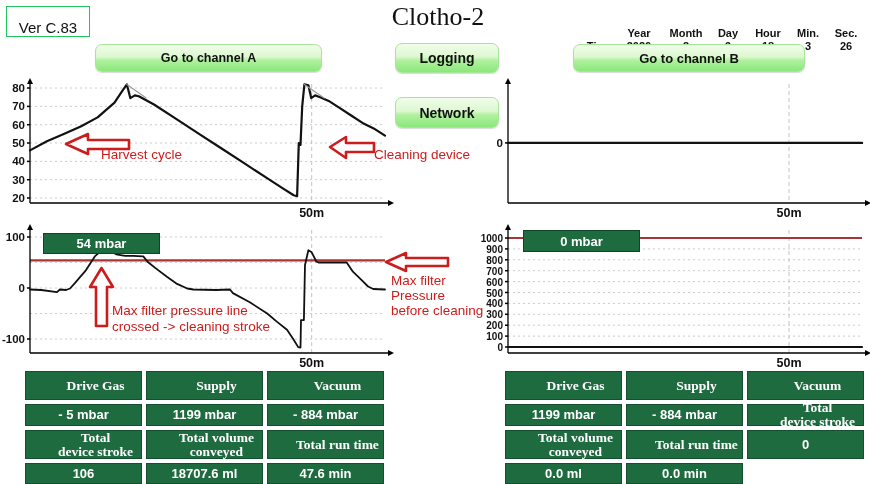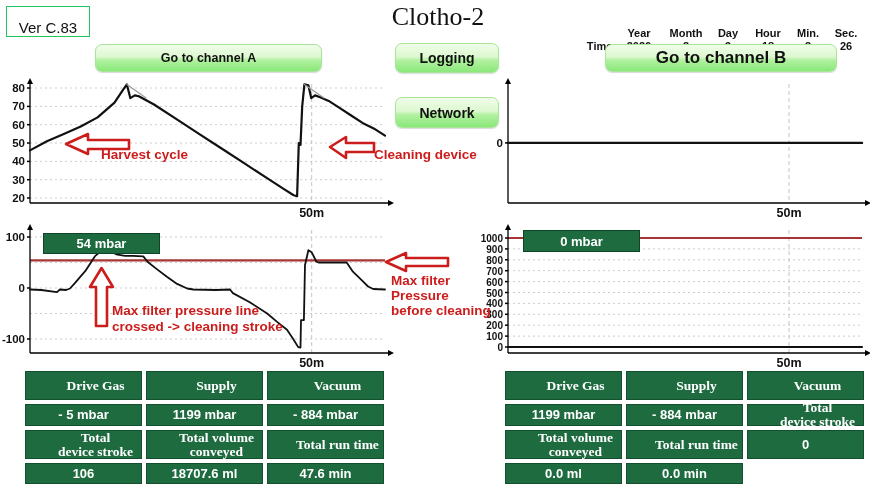--- a/index.html
+++ b/index.html
@@ -18,35 +18,35 @@
               grid-template-columns:46px 46px 48px 36px 44px 36px 40px;
               font-size:11px;font-weight:bold;color:#111;line-height:12px;row-gap:1px;margin-top:24px;}
   .time-panel div{text-align:center;}
   .t-lab{text-align:right !important;}
   
   .gbtn{display:flex;align-items:center;justify-content:center;
         background:linear-gradient(180deg,#f0fdea 0%,#ddf8d0 45%,#b2f1a0 58%,#8ae87a 100%);
         border:1px solid #a9e49b;border-radius:7px;
         font-weight:bold;color:#111;cursor:pointer;box-shadow:0 1px 1px rgba(0,0,0,.15);}
   .btn-a{left:95px;top:44px;width:225px;height:26px;font-size:12.5px;}
-  .btn-b{left:605px;top:44px;width:230px;height:26px;font-size:17px;}
+  .btn-b{left:573px;top:44px;width:230px;height:26px;font-size:13px;}
   .btn-log{left:395px;top:43px;width:102px;height:28px;font-size:14px;}
   .btn-net{left:395px;top:97px;width:102px;height:29px;font-size:14px;}
   
   svg.chart{position:absolute;overflow:visible;}
   .tick{font:bold 11.5px "Liberation Sans",sans-serif;fill:#111;}
   .xlab{font:bold 12.5px "Liberation Sans",sans-serif;fill:#111;}
   
   .badge{background:#1e6b40;border:1px solid #0e4527;color:#fff;
          display:flex;align-items:center;justify-content:center;
          font-weight:bold;font-size:13px;}
   .badge-a{left:43px;top:233px;width:115px;height:19px;}
   .badge-b{left:523px;top:230px;width:115px;height:20px;}
   
-  .red-note{color:#cc1d1d;font-weight:bold;font-size:13.5px;line-height:16px;white-space:nowrap;}
+  .red-note{color:#cc1d1d;font-weight:normal;font-size:13.5px;line-height:16px;white-space:nowrap;}
   .note-harvest{left:101px;top:147px;}
   .note-cleaning{left:374px;top:147px;}
   .note-crossed{left:112px;top:303px;}
   .note-side{left:391px;top:273px;line-height:15px;}
   .rarrow{position:absolute;}
   
   .vtable{display:grid;grid-template-columns:117px 117px 117px;
           grid-template-rows:29px 22px 29px 21px;gap:4px;}
   .tbl-a{left:25px;top:371px;}
   .tbl-b{left:505px;top:371px;}

